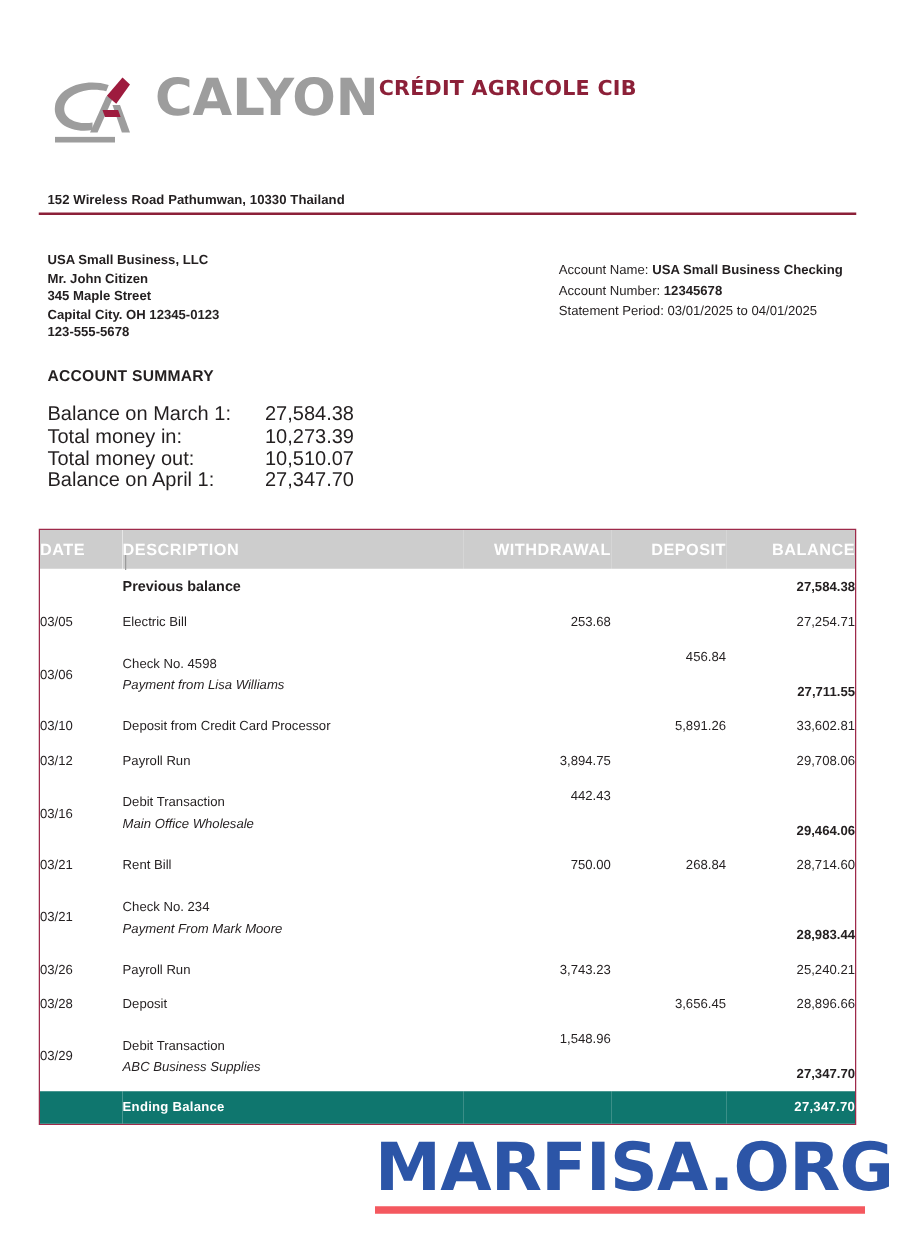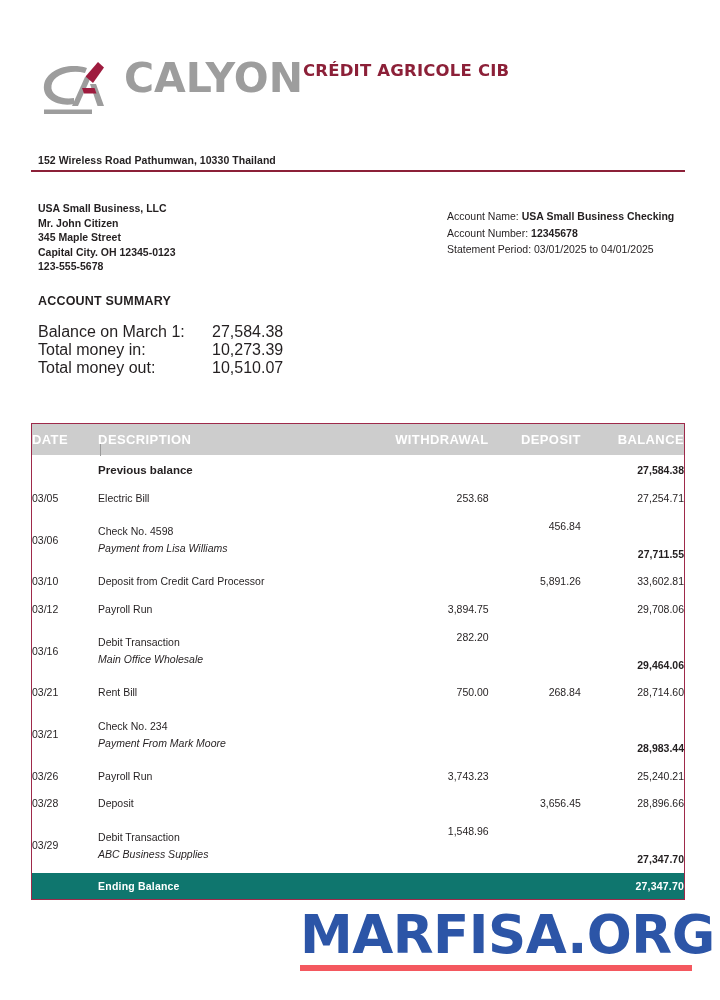--- a/index.html
+++ b/index.html
@@ -298,20 +298,24 @@
         <td class="amount">27,584.38</td>
       </tr>
       <tr>
         <td class="label">Total money in:</td>
         <td class="amount">10,273.39</td>
       </tr>
       <tr>
         <td class="label">Total money out:</td>
         <td class="amount">10,510.07</td>
       </tr>
+      <tr>
+        <td class="label">Balance on April 1:</td>
+        <td class="amount">27,347.70</td>
+      </tr>
     </tbody>
   </table>
 
   <div class="txn-wrap">
     <table class="txn">
       <thead>
         <tr>
           <th class="c-date">DATE</th>
           <th class="c-desc"><span class="hdr-tick"></span><span>DESCRIPTION</span></th>
           <th class="c-wdr">WITHDRAWAL</th>
@@ -370,21 +374,21 @@
           <td class="d-dep"></td>
           <td class="d-bal">29,708.06</td>
         </tr>
 
         <tr class="txn-row two-line">
           <td class="d-date">03/16</td>
           <td class="d-desc">
             <span class="desc-main">Debit Transaction</span>
             <span class="desc-sub">Main Office Wholesale</span>
           </td>
-          <td class="d-wdr">282.20</td>
+          <td class="d-wdr">442.43</td>
           <td class="d-dep"></td>
           <td class="d-bal">29,464.06</td>
         </tr>
 
         <tr class="txn-row">
           <td class="d-date">03/21</td>
           <td class="d-desc">
               <span class="desc-main">Rent Bill</span>
             </td>
           <td class="d-wdr">750.00</td>

